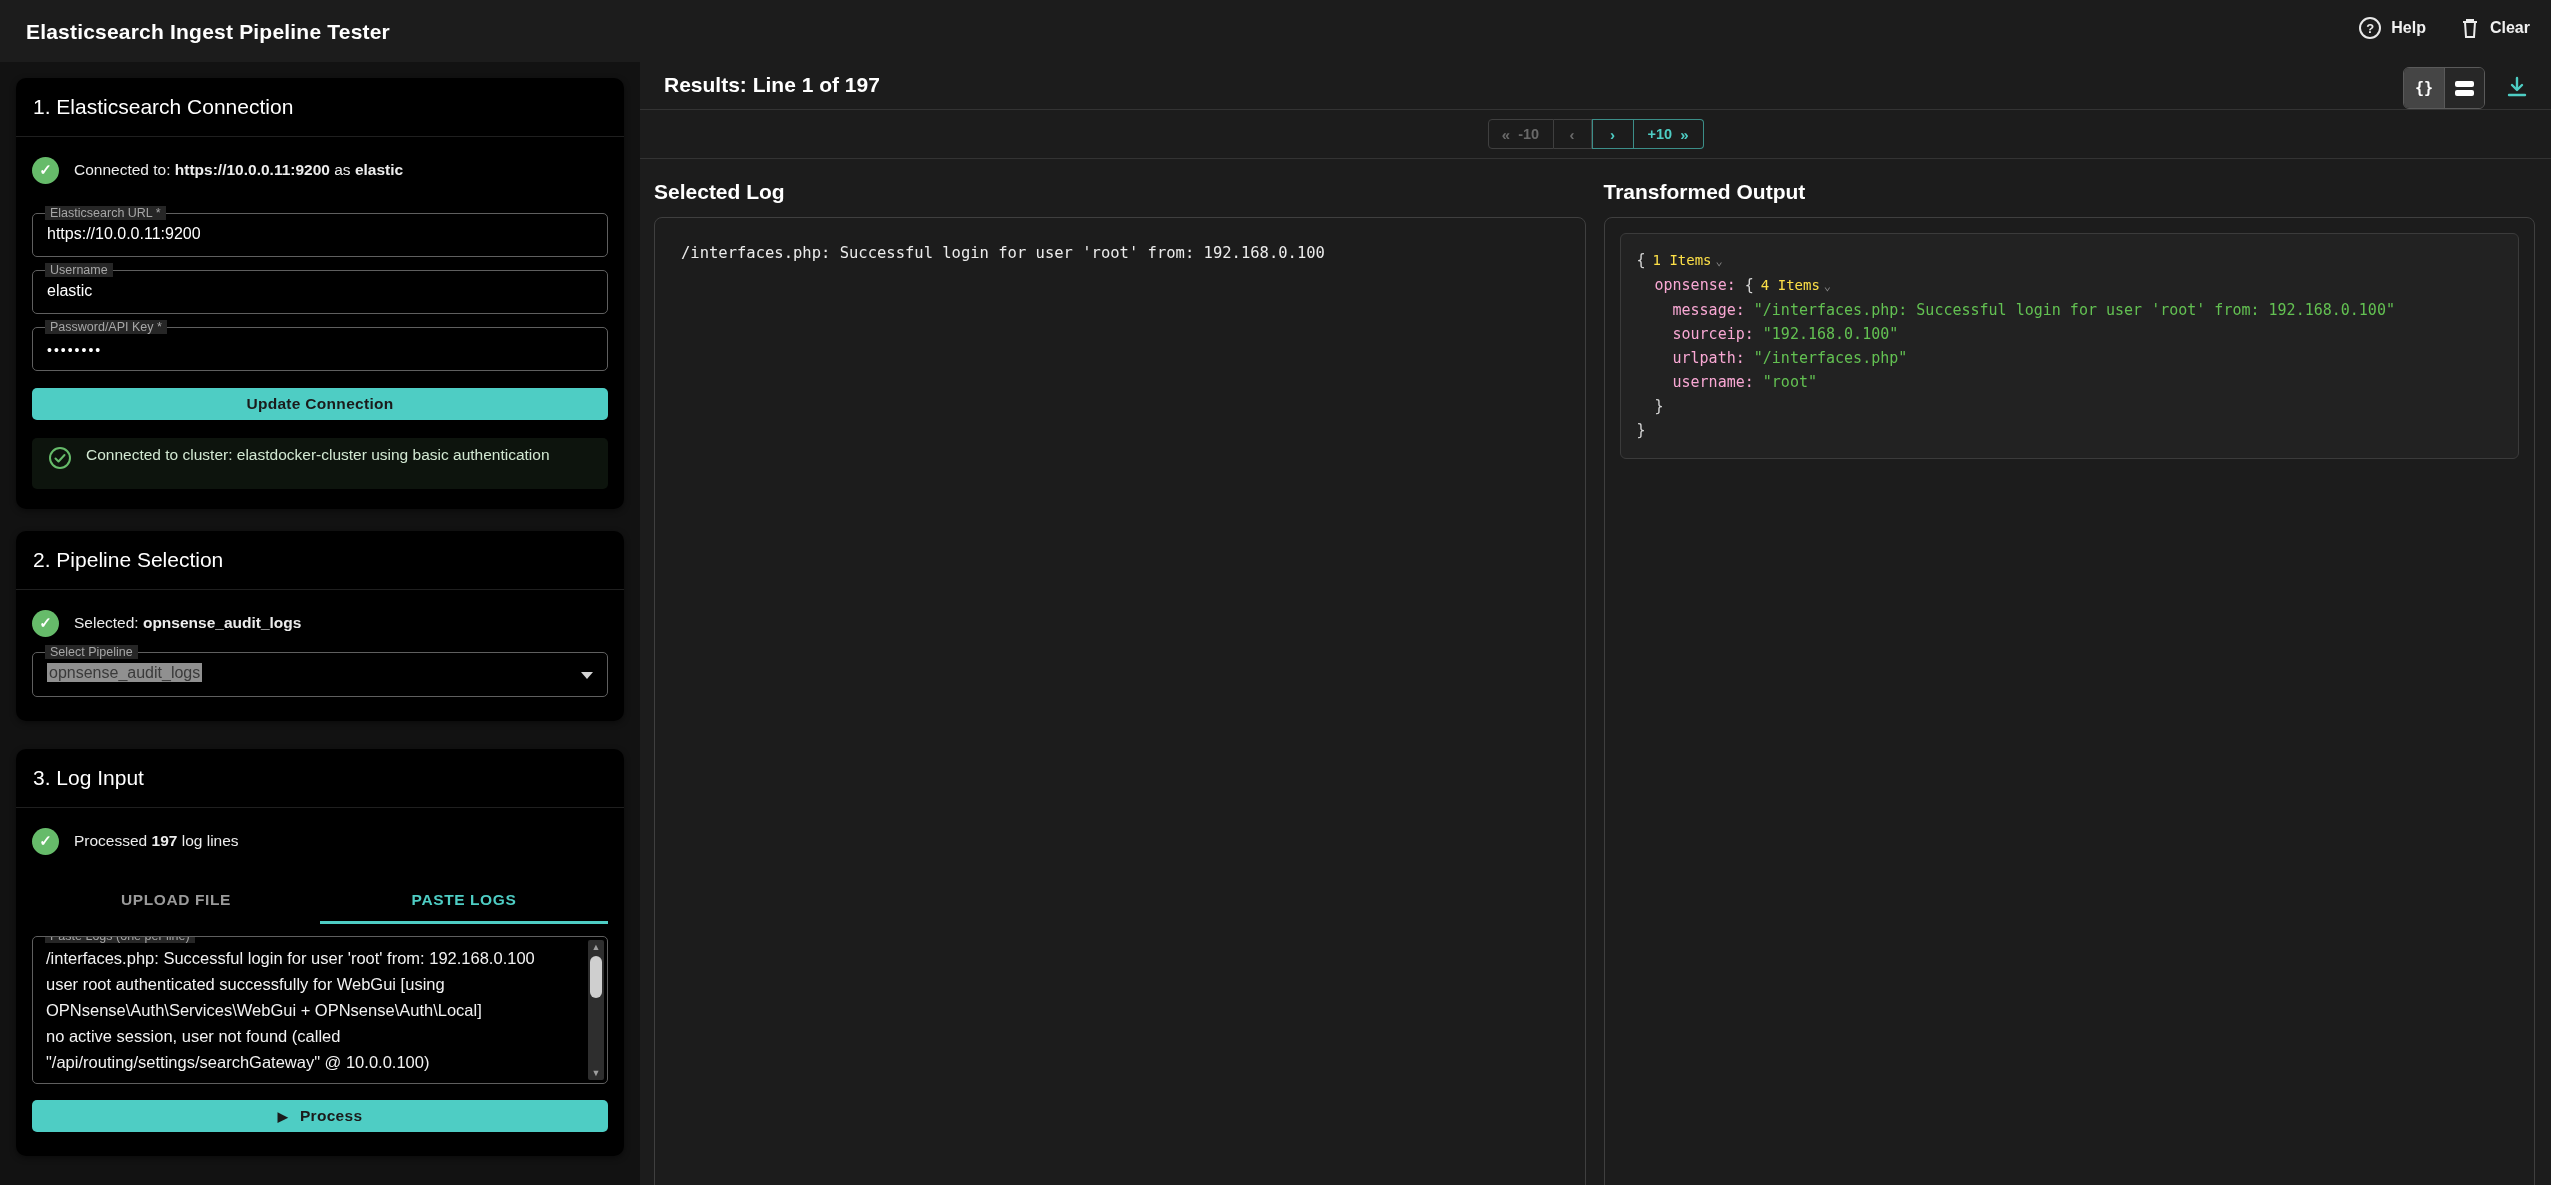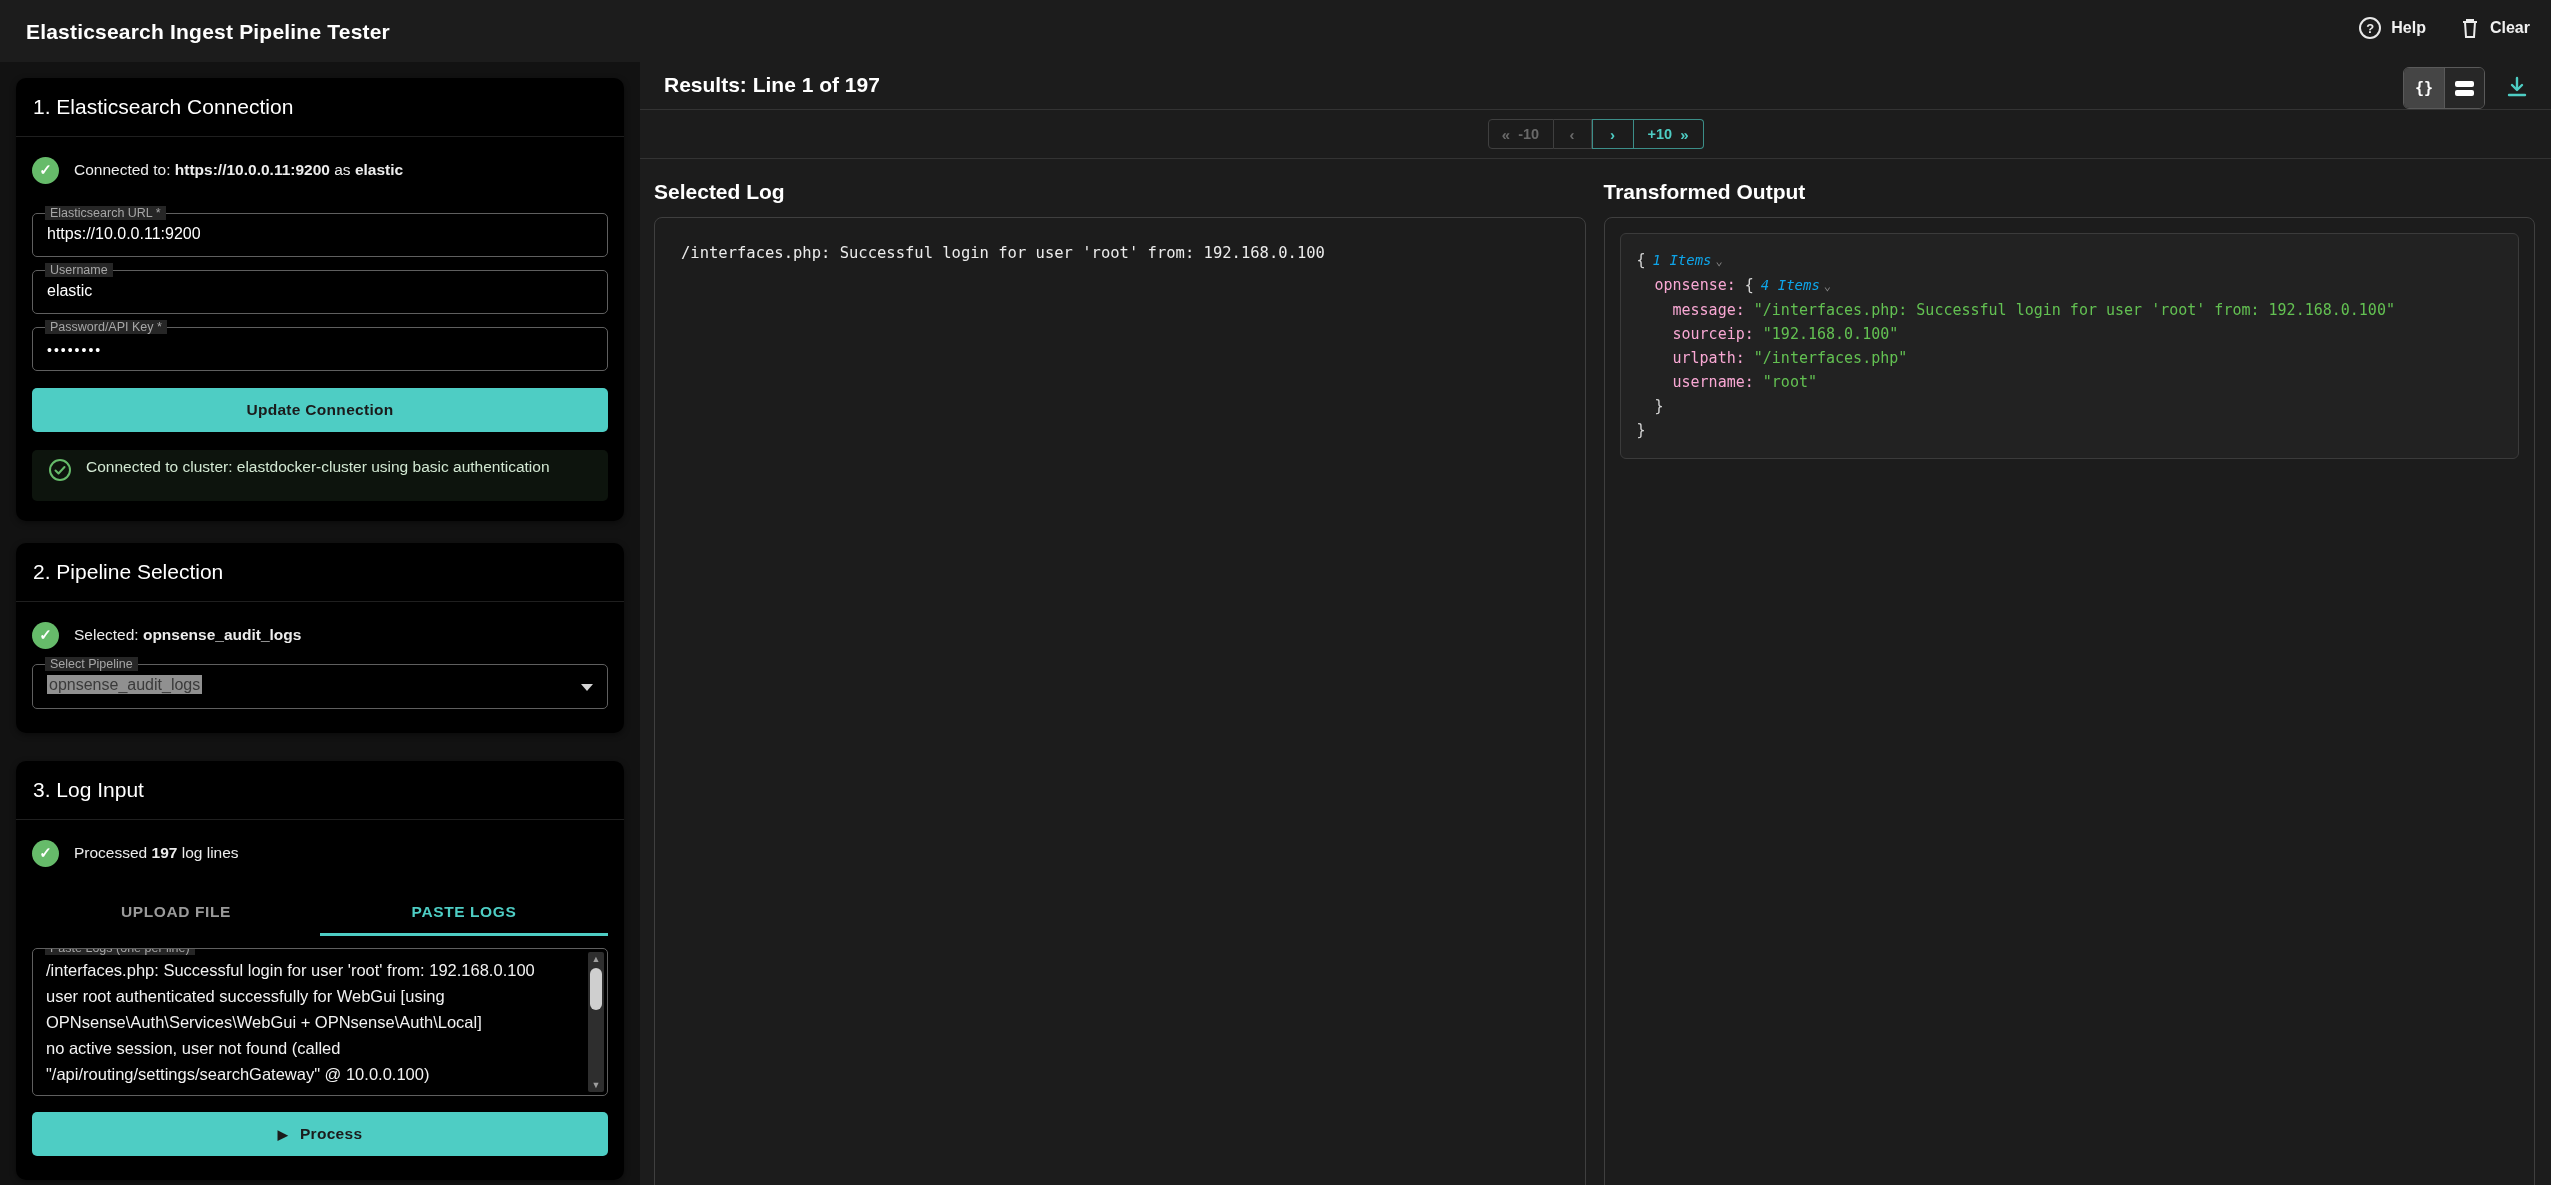--- a/index.html
+++ b/index.html
@@ -26,21 +26,21 @@
   .status-text b { font-weight:700; }
 
   .fld { position:relative; border:1px solid #5f5f5f; border-radius:5px; height:44px; margin-top:13px; }
   .fld-first { margin-top:28px; }
   .fld-label { position:absolute; top:-8px; left:12px; background:#262626; padding:0 5px; font-size:12.5px; color:#a6a6a6; line-height:14px; }
   .fld-value { position:absolute; left:14px; top:11px; font-size:16px; color:#fff; white-space:nowrap; }
   .fld-value.pw { letter-spacing:2px; font-size:14px; top:14px; }
   .sel-caret { position:absolute; right:14px; top:19px; width:0; height:0; border-left:6px solid transparent; border-right:6px solid transparent; border-top:7px solid #d4d4d4; }
   .sel-hilite { background:#909090; color:#3a3a3a; padding:1px 2px; }
 
-  .btn-teal { margin-top:17px; height:44px; width:100%; background:#4ECDC4; border:none; border-radius:5px;
+  .btn-teal { margin-top:17px; height:32px; width:100%; background:#4ECDC4; border:none; border-radius:5px;
     color:#1b1b1b; font-size:15.5px; font-weight:700; font-family:"Liberation Sans",sans-serif; letter-spacing:.3px; cursor:pointer;
     display:flex; align-items:center; justify-content:center; gap:12px; }
   .alert { margin-top:18px; min-height:51px; border-radius:5px; background:#0d140d; display:flex; align-items:flex-start; gap:14px; padding:8px 16px; }
   .alert-txt { color:#d2e8d2; font-size:15.5px; }
 
   .tabs { display:flex; margin-top:20px; height:48px; position:relative; }
   .tab { flex:1; display:flex; align-items:center; justify-content:center; font-size:15.5px; font-weight:700; letter-spacing:.6px; cursor:pointer; }
   .tab.inactive { color:#9a9a9a; }
   .tab.active { color:#4ECDC4; }
   .tab-underline { position:absolute; bottom:0; right:0; width:50%; height:3px; background:#4ECDC4; }
@@ -82,21 +82,21 @@
   .log-line { font-family:"DejaVu Sans Mono",monospace; font-size:15.5px; color:#ececec; white-space:nowrap; }
 
   .tf-box { padding:15px; }
   .jv { background:#222222; border:1px solid #3b3b3b; border-radius:6px; padding:14px 16px 16px 16px; font-family:"DejaVu Sans Mono",monospace; font-size:15px; }
   .jv-line { line-height:24px; white-space:nowrap; }
   .jv-i1 { padding-left:18px; }
   .jv-i2 { padding-left:36px; }
   .jv-brace { color:#d6d6d6; }
   .jv-key { color:#f9a8d4; }
   .jv-str { color:#63C152; }
-  .jv-items { color:#0ea5e9; font-style:italic; font-size:14px; padding:0 4px 0 7px; }
+  .jv-items { color:#fde047; font-size:14px; padding:0 4px 0 7px; }
   .jv-caret { color:#8a8a8a; font-size:12px; cursor:pointer; }
 
   svg { display:block; }
 </style>
 </head>
 <body>
 
 <div class="topbar">
   <div class="topbar-title">Elasticsearch Ingest Pipeline Tester</div>
   <div class="topbar-right">

